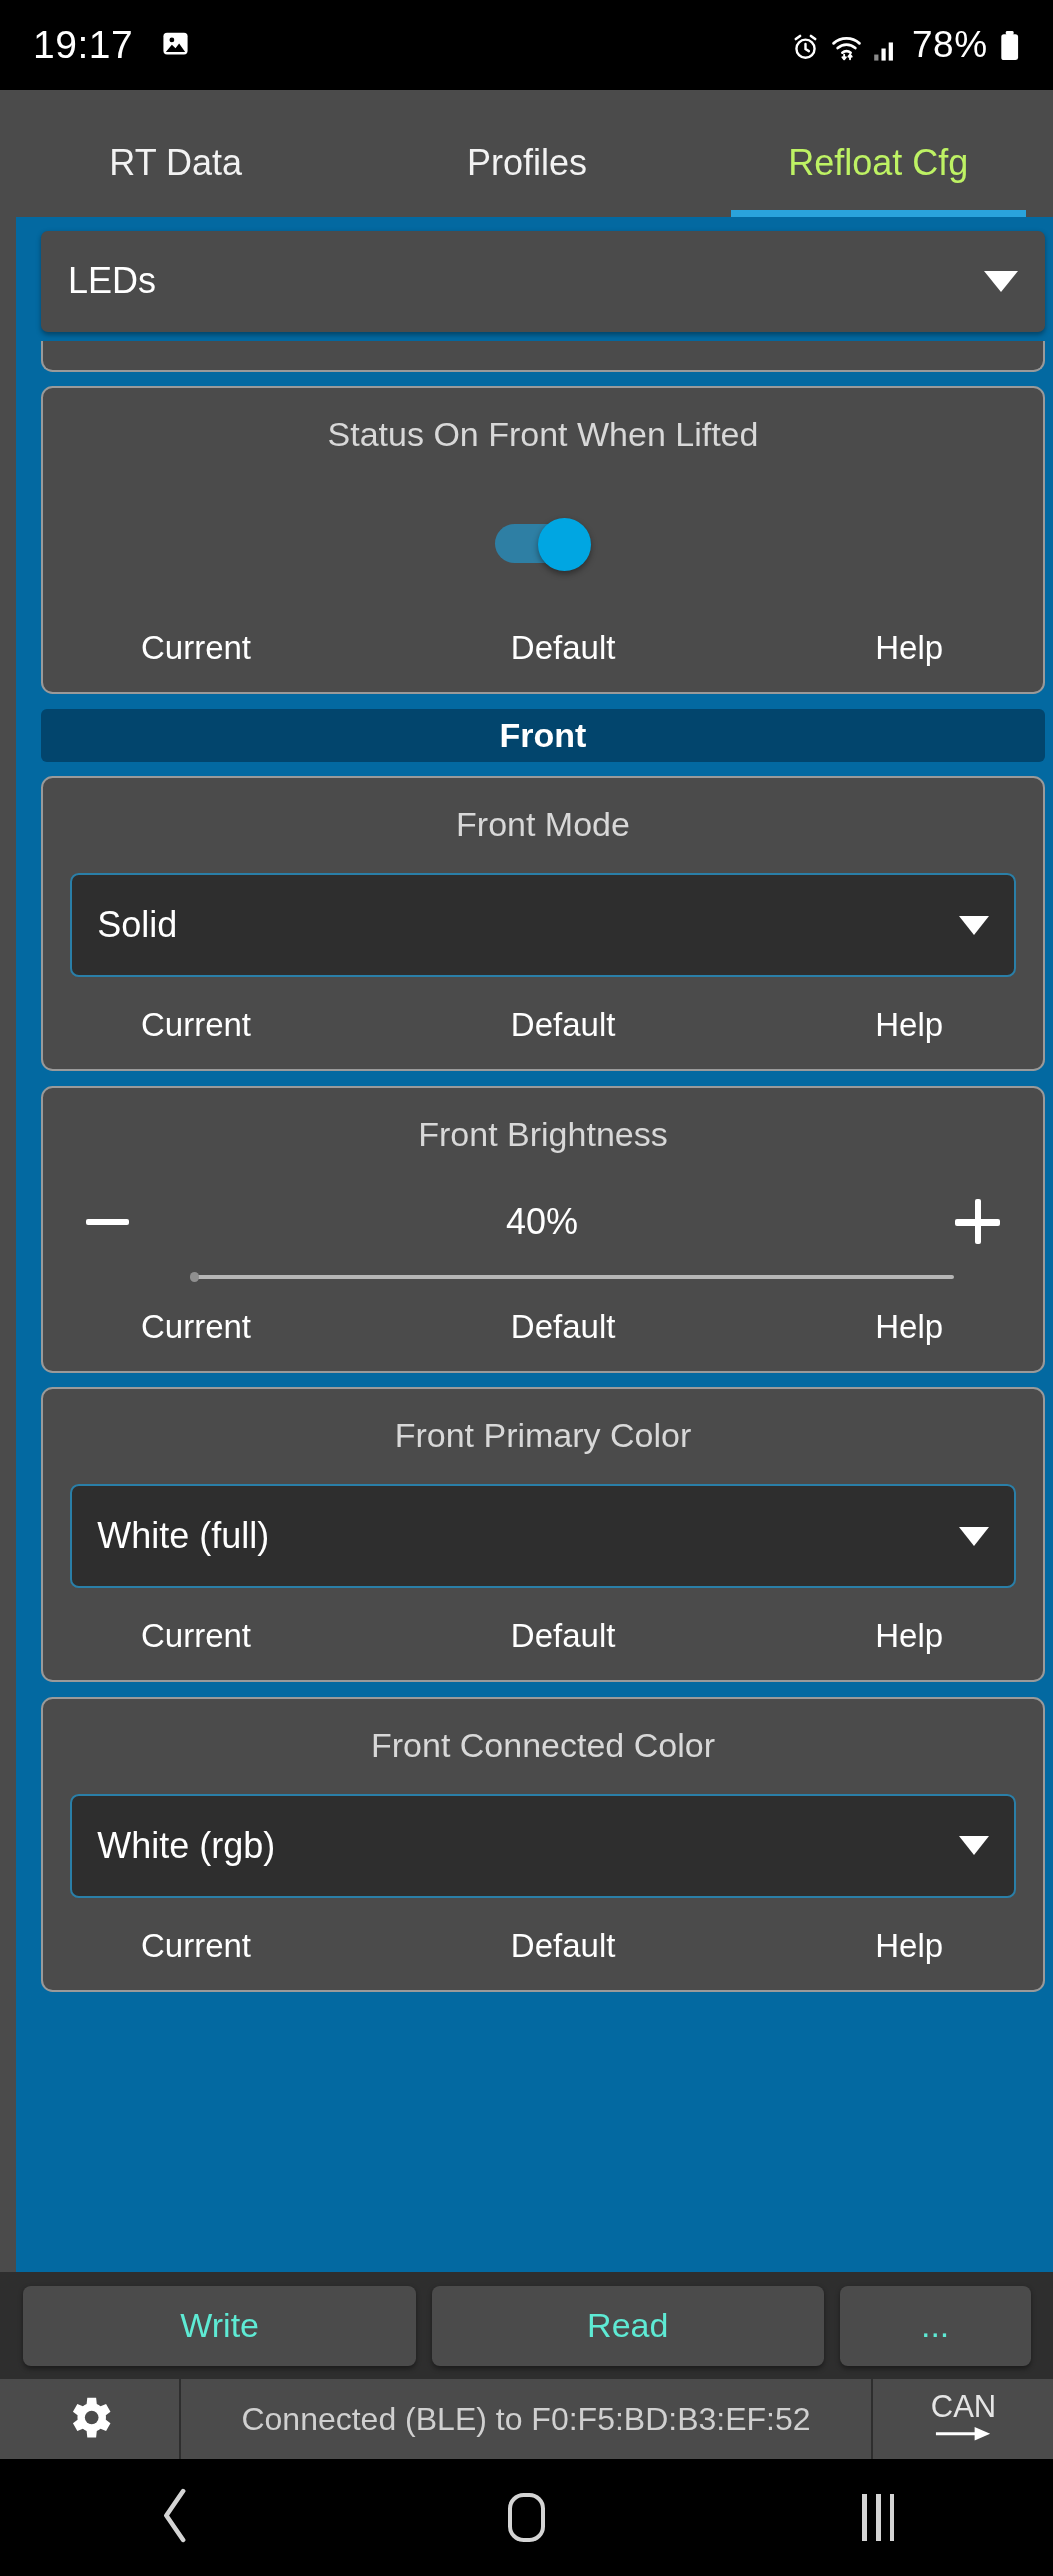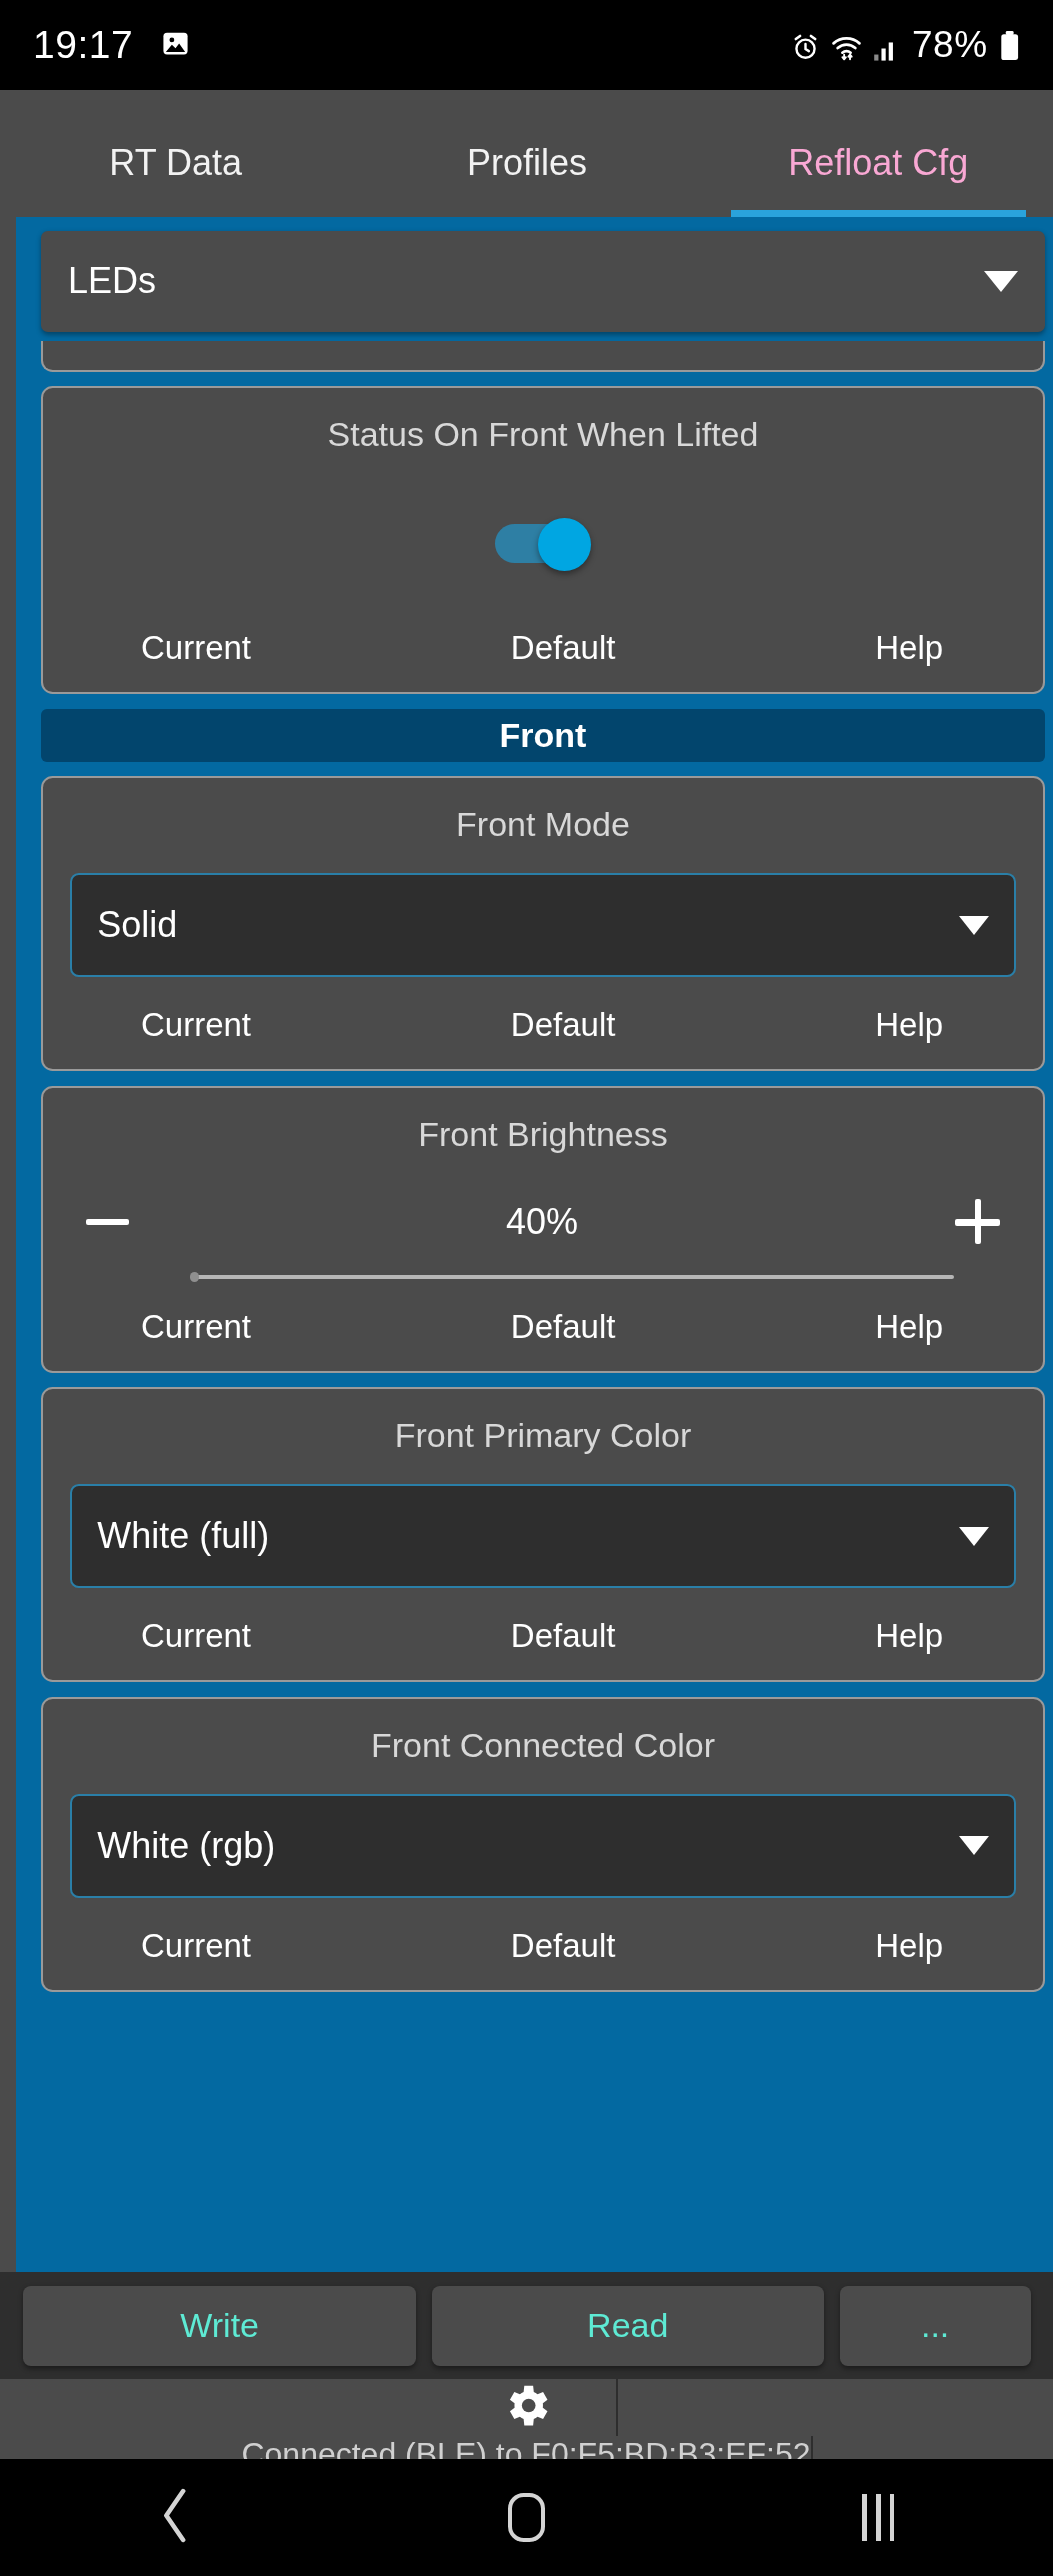--- a/index.html
+++ b/index.html
@@ -26,21 +26,21 @@
 
   
   .tabbar {
     position: absolute; top: 90px; left: 0; width: 1054px; height: 127px;
     background: #4b4b4b; display: flex;
   }
   .tab {
     flex: 1; display: flex; align-items: center; justify-content: center;
     position: relative; font-size: 36px; color: #f2f2f2; margin-top: 19px;
   }
-  .tab.active { color: #f9a8d4; }
+  .tab.active { color: #bef264; }
   .tab.active::after {
     content: ""; position: absolute; bottom: 0; left: 8%; width: 84%;
     height: 6.8px; background: #2aa3dc;
   }
 
   
   .scrollwrap {
     position: absolute; top: 217px; left: 16px; width: 1054px; height: 2055px;
     background: #0369a1; overflow: hidden;
   }
@@ -141,21 +141,21 @@
     display: flex; align-items: center; justify-content: center;
     font-size: 34px; color: #5eead4;
     box-shadow: 0 2.9px 4.9px rgba(0,0,0,.4);
   }
   .abtn.wide { flex: 1; }
   .abtn.small { width: 191px; }
 
   
   .connbar {
     position: absolute; top: 2379px; left: 0; width: 1054px; height: 80px;
-    background: #4b4b4b; display: flex; align-items: center; flex-direction: column;
+    background: #4b4b4b; display: flex; align-items: center;
   }
   .conn-gear {
     width: 181px; height: 80px; display: flex; align-items: center;
     justify-content: center; border-right: 2px solid #2e2e2e;
   }
   .conn-text {
     flex: 1; text-align: center; font-size: 32px; color: #d0d0d0;
     border-right: 2px solid #2e2e2e; height: 80px;
     display: flex; align-items: center; justify-content: center;
   }

